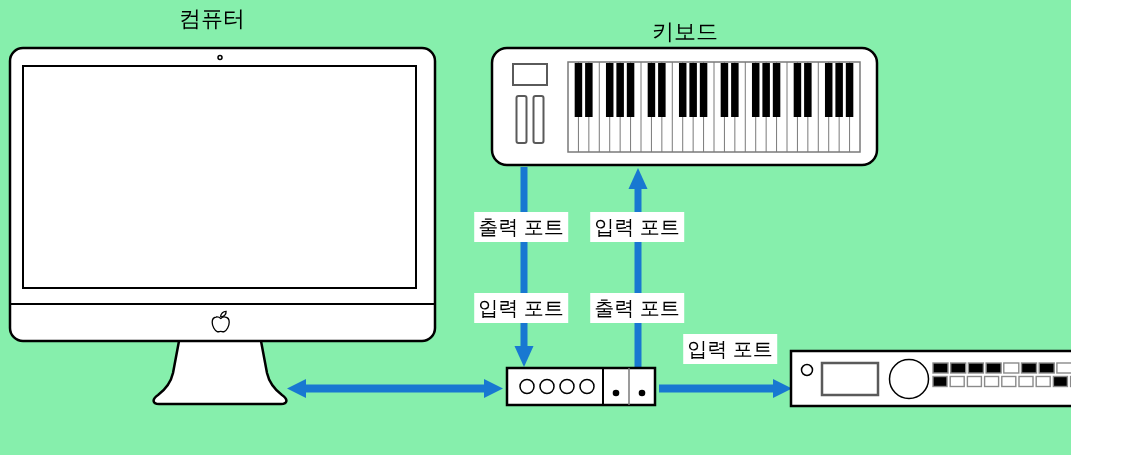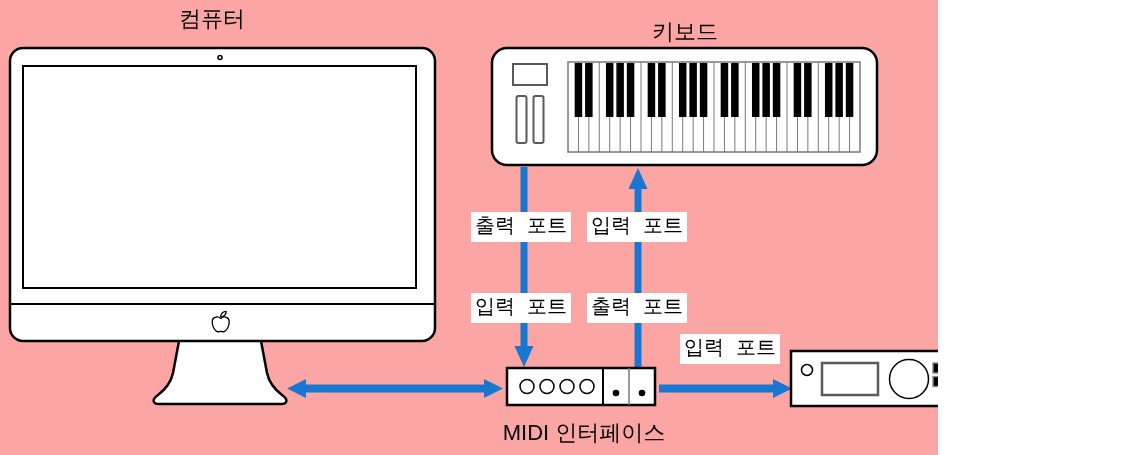--- a/index.html
+++ b/index.html
@@ -1,32 +1,32 @@
 <!DOCTYPE html>
 <html><head>
 <meta charset="utf-8">
 <style>
   html,body{margin:0;padding:0;background:#ffffff;}
   .canvas{
     position:relative;
-    width:938px;height:455px;
-    background:#fca5a5;
+    width:1071px;height:455px;
+    background:#86efac;
     font-family:"Liberation Sans","DejaVu Sans",sans-serif;
     overflow:hidden;
   }
   .canvas > svg{position:absolute;left:0;top:0;}
   .lbl{
     position:absolute;
     transform:translate(-50%,-50%);
     white-space:nowrap;
     color:#000000;
     line-height:1.1;
   }
   .node-lbl{font-size:22px;}
-  .port-lbl{font-size:20px;background:#ffffff;padding:4px 4px;font-family:Liberation Mono, monospace;}
+  .port-lbl{font-size:20px;background:#ffffff;padding:4px 4px;}
 </style>
 </head>
 <body>
 
 <div class="canvas">
 
   <svg width="1136" height="455" viewBox="0 0 1136 455">
 
     <g>
       <rect class="arrow-fill" x="520.5" y="167" width="7" height="182" fill="#1878D1"></rect>
@@ -152,20 +152,19 @@
           <rect x="1053.4" y="376.5" width="14" height="10" fill="#000000" stroke="#8a8a8a" stroke-width="1.4"></rect>
           <rect x="1070.6" y="376.5" width="14" height="10" fill="#ffffff" stroke="#8a8a8a" stroke-width="1.4"></rect>
           <rect x="1087.8" y="376.5" width="14" height="10" fill="#ffffff" stroke="#8a8a8a" stroke-width="1.4"></rect>
         </g>
       <rect x="1103" y="358.5" width="13" height="38" fill="#000000"></rect>
     </g>
   </svg>
 
   <div class="lbl node-lbl" style="left:212px;top:19px">컴퓨터</div>
   <div class="lbl node-lbl" style="left:685px;top:32px">키보드</div>
-  <div class="lbl node-lbl" style="left:584px;top:433px">MIDI 인터페이스</div>
 
   <div class="lbl port-lbl" style="left:521px;top:227px">출력 포트</div>
   <div class="lbl port-lbl" style="left:637px;top:227px">입력 포트</div>
   <div class="lbl port-lbl" style="left:521px;top:308px">입력 포트</div>
   <div class="lbl port-lbl" style="left:637px;top:308px">출력 포트</div>
   <div class="lbl port-lbl" style="left:730px;top:349px">입력 포트</div>
 </div>
 
 </body></html>

